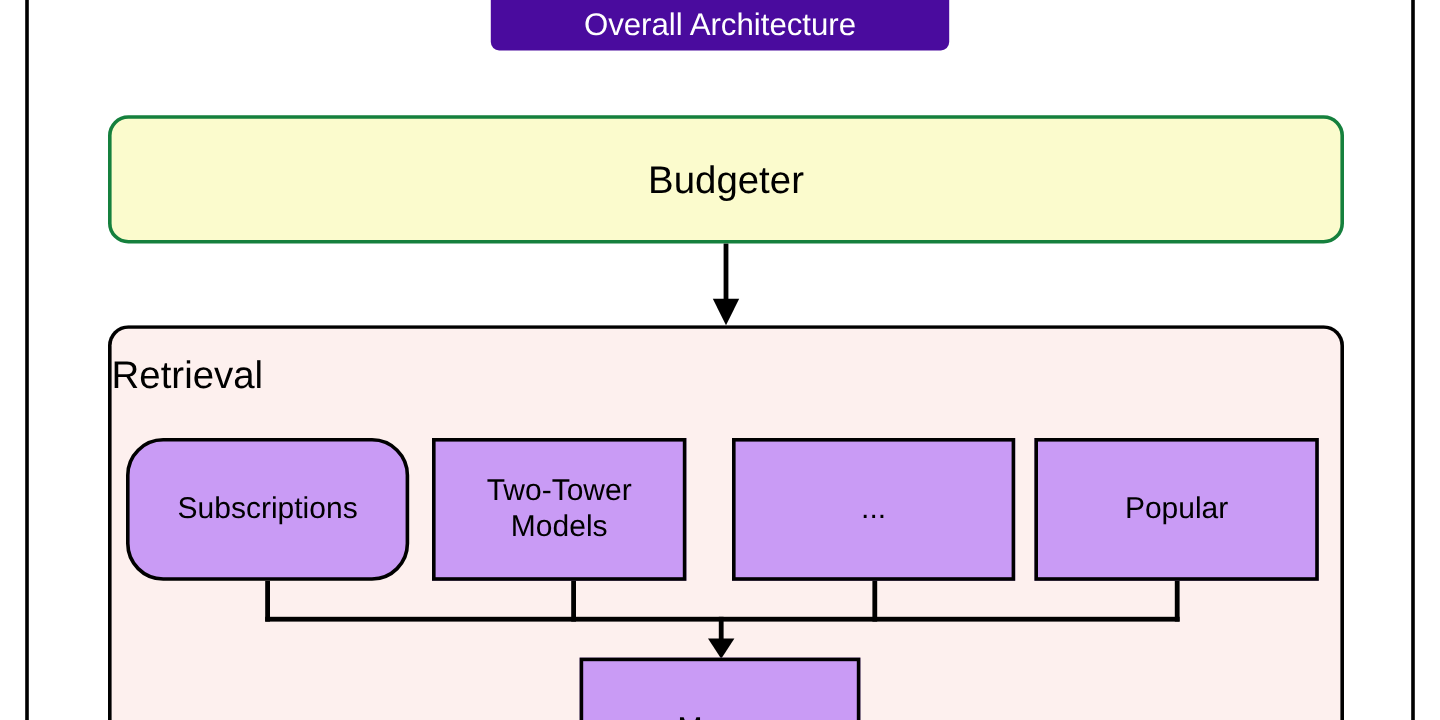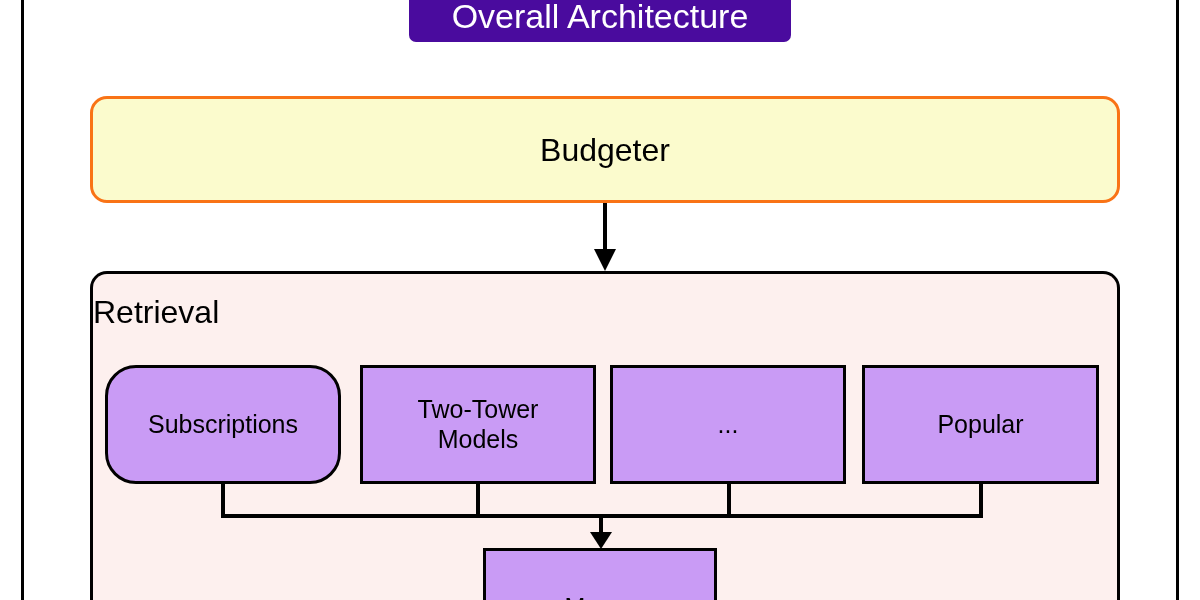--- a/index.html
+++ b/index.html
@@ -44,34 +44,34 @@
     background: #4a0b9e;
     border-radius: 0 0 7px 7px;
     display: flex;
     align-items: flex-end;
     justify-content: center;
     box-sizing: border-box;
     padding-bottom: 9px;
   }
   .title-badge-label {
     color: #ffffff;
-    font-size: 34px;
+    font-size: 26px;
     line-height: 1;
     white-space: nowrap;
   }
 
   
   .budgeter-box {
     position: absolute;
     left: 90px;
     top: 96px;
     width: 1030px;
     height: 107px;
     background: #fbfbcd;
-    border: 3px solid #f97316;
+    border: 3px solid #15803d;
     border-radius: 17px;
     box-sizing: border-box;
     display: flex;
     align-items: center;
     justify-content: center;
   }
   .budgeter-label {
     font-size: 32px;
     line-height: 1;
   }
@@ -111,21 +111,21 @@
     align-items: center;
     justify-content: center;
     text-align: center;
   }
   .source-label {
     font-size: 25px;
     line-height: 1.18;
     white-space: pre-line;
   }
   .source-box.s0 { left: 105px;  width: 236px; border-radius: 31px; }
-  .source-box.s1 { left: 360px;  width: 236px; }
+  .source-box.s1 { left: 360px;  width: 212px; }
   .source-box.s2 { left: 610px;  width: 236px; }
   .source-box.s3 { left: 862px;  width: 237px; }
 
   
   .conn-stub {
     position: absolute;
     top: 484px;
     width: 4px;
     height: 34px;
     background: #000000;

